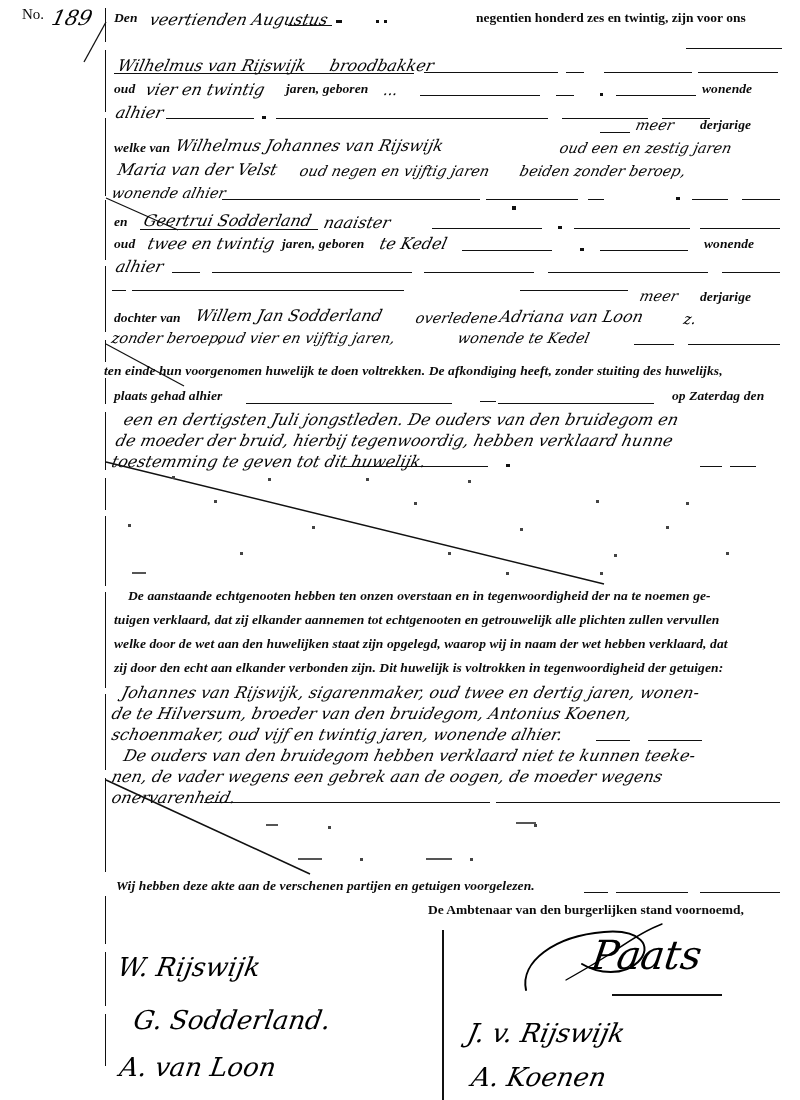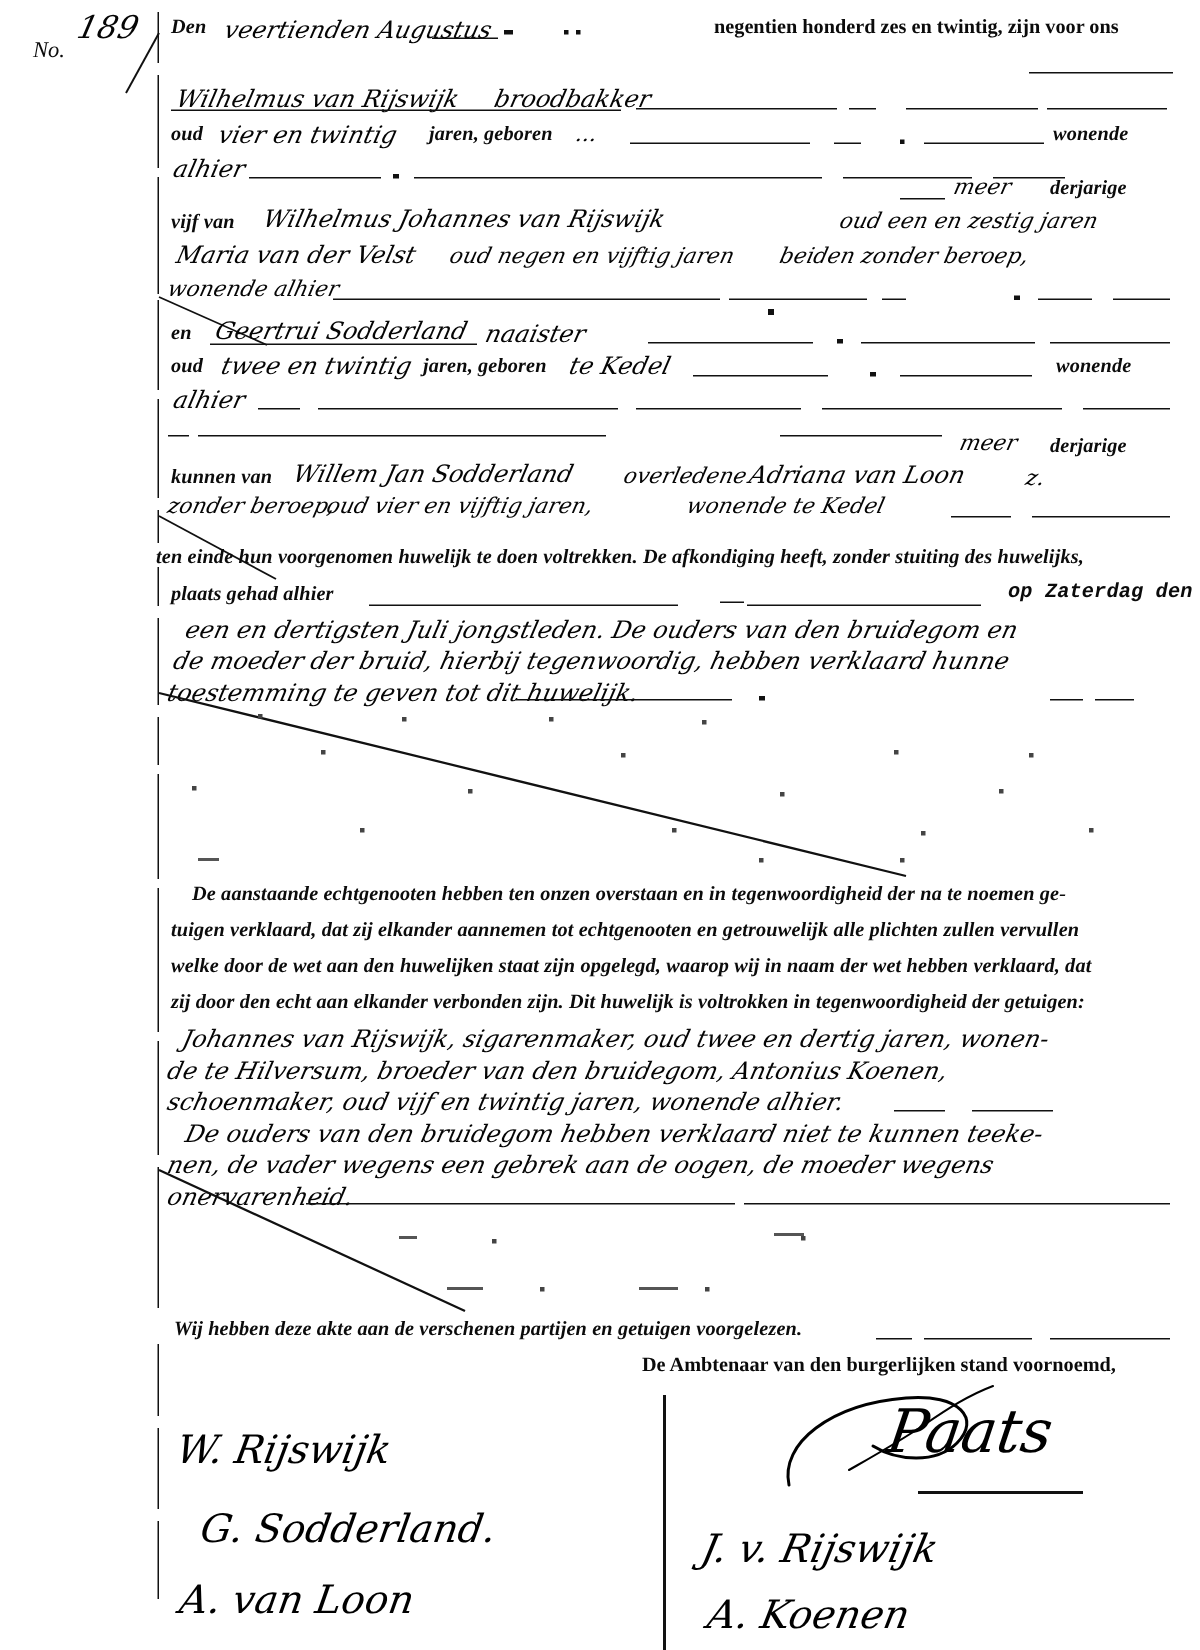--- a/index.html
+++ b/index.html
@@ -105,21 +105,21 @@
   <div class="vrule" style="left:105px; top:516px; height:70px;"></div>
   <div class="vrule" style="left:105px; top:592px; height:96px;"></div>
   <div class="vrule" style="left:105px; top:694px; height:76px;"></div>
   <div class="vrule" style="left:105px; top:778px; height:94px;"></div>
   <div class="vrule" style="left:105px; top:896px; height:48px;"></div>
   <div class="vrule" style="left:105px; top:952px; height:54px;"></div>
   <div class="vrule" style="left:105px; top:1014px; height:52px;"></div>
 
   <div class="vrule" style="left:442px; top:930px; height:170px; border-left-width:2px;"></div>
 
-  <div class="abs num-label" style="left:22px; top:26px;font-style:italic;">No.</div>
+  <div class="abs num-label" style="left:22px; top:6px;">No.</div>
   <div class="abs hand hw-lg slant" style="left:52px; top:6px; font-size:21px;">189</div>
 
   <svg class="diag" style="left:44px; top:20px; width:70px; height:44px;" viewBox="0 0 70 44">
     <path d="M62,2 L40,42" stroke="#111" stroke-width="1.3" fill="none"></path>
   </svg>
 
   <div class="abs printed" style="left:114px; top:10px;">Den</div>
   <div class="abs hand hw-md slant" style="left:150px; top:10px;">veertienden Augustus</div>
   <div class="rule" style="left:288px; top:25px; width:44px;"></div>
   <div class="abs" style="left:336px; top:20px; width:6px; height:3px; background:#111;"></div>
@@ -150,21 +150,21 @@
   <div class="abs hand hw-md slant" style="left:116px; top:103px;">alhier</div>
   <div class="rule" style="left:166px; top:118px; width:88px;"></div>
   <div class="abs" style="left:262px; top:116px; width:4px; height:3px; background:#111;"></div>
   <div class="rule" style="left:276px; top:118px; width:272px;"></div>
   <div class="rule" style="left:562px; top:118px; width:86px;"></div>
   <div class="rule" style="left:662px; top:118px; width:48px;"></div>
   <div class="rule" style="left:600px; top:132px; width:30px;"></div>
   <div class="abs hand hw-sm slant" style="left:636px; top:117px;">meer</div>
   <div class="abs printed" style="left:700px; top:117px;">derjarige</div>
 
-  <div class="abs printed" style="left:114px; top:140px;">vijf van</div>
+  <div class="abs printed" style="left:114px; top:140px;">welke van</div>
   <div class="abs hand hw-md slant" style="left:176px; top:136px;">Wilhelmus Johannes van Rijswijk</div>
   <div class="abs hand hw-sm slant" style="left:560px; top:140px;">oud een en zestig jaren</div>
 
   <div class="abs hand hw-md slant" style="left:118px; top:160px;">Maria van der Velst</div>
   <div class="abs hand hw-sm slant" style="left:300px; top:163px;">oud negen en vijftig jaren</div>
   <div class="abs hand hw-sm slant" style="left:520px; top:163px;">beiden zonder beroep,</div>
 
   <div class="abs hand hw-sm slant" style="left:112px; top:185px;">wonende alhier</div>
   <div class="rule" style="left:222px; top:199px; width:258px;"></div>
   <div class="rule" style="left:486px; top:199px; width:92px;"></div>
@@ -202,21 +202,21 @@
   <div class="rule" style="left:424px; top:272px; width:110px;"></div>
   <div class="rule" style="left:548px; top:272px; width:160px;"></div>
   <div class="rule" style="left:722px; top:272px; width:58px;"></div>
 
   <div class="rule" style="left:112px; top:290px; width:14px;"></div>
   <div class="rule" style="left:132px; top:290px; width:272px;"></div>
   <div class="rule" style="left:520px; top:290px; width:108px;"></div>
   <div class="abs hand hw-sm slant" style="left:640px; top:288px;">meer</div>
   <div class="abs printed" style="left:700px; top:289px;">derjarige</div>
 
-  <div class="abs printed" style="left:114px; top:310px;">kunnen van</div>
+  <div class="abs printed" style="left:114px; top:310px;">dochter van</div>
   <div class="abs hand hw-md slant" style="left:196px; top:306px;">Willem Jan Sodderland</div>
   <div class="abs hand hw-sm slant" style="left:416px; top:310px;">overledene</div>
   <div class="abs hand hw-md slant" style="left:500px; top:307px;">Adriana van Loon</div>
   <div class="abs hand hw-sm slant" style="left:684px; top:311px;">z.</div>
 
   <div class="abs hand hw-sm slant" style="left:112px; top:330px;">zonder beroep,</div>
   <div class="abs hand hw-sm slant" style="left:218px; top:330px;">oud vier en vijftig jaren,</div>
   <div class="abs hand hw-sm slant" style="left:458px; top:330px;">wonende te Kedel</div>
   <div class="rule" style="left:634px; top:344px; width:40px;"></div>
   <div class="rule" style="left:688px; top:344px; width:92px;"></div>
@@ -224,21 +224,21 @@
   <svg class="diag" style="left:104px; top:342px; width:190px; height:46px;" viewBox="0 0 190 46">
     <path d="M2,2 L80,44" stroke="#111" stroke-width="1.2" fill="none"></path>
   </svg>
 
   <div class="abs printed" style="left:104px; top:363px;">ten einde hun voorgenomen huwelijk te doen voltrekken. De afkondiging heeft, zonder stuiting des huwelijks,</div>
 
   <div class="abs printed" style="left:114px; top:388px;">plaats gehad alhier</div>
   <div class="rule" style="left:246px; top:403px; width:206px;"></div>
   <div class="rule" style="left:480px; top:401px; width:16px;"></div>
   <div class="rule" style="left:498px; top:403px; width:156px;"></div>
-  <div class="abs printed" style="left:672px; top:388px;font-family:Liberation Mono, monospace;">op Zaterdag den</div>
+  <div class="abs printed" style="left:672px; top:388px;">op Zaterdag den</div>
 
   <div class="abs hand hw-md slant" style="left:124px; top:410px;">een en dertigsten Juli jongstleden. De ouders van den bruidegom en</div>
   <div class="abs hand hw-md slant" style="left:116px; top:431px;">de moeder der bruid, hierbij tegenwoordig, hebben verklaard hunne</div>
   <div class="abs hand hw-md slant" style="left:112px; top:452px;">toestemming te geven tot dit huwelijk.</div>
   <div class="rule" style="left:344px; top:466px; width:144px;"></div>
   <div class="abs" style="left:506px; top:464px; width:4px; height:3px; background:#111;"></div>
   <div class="rule" style="left:700px; top:466px; width:22px;"></div>
   <div class="rule" style="left:730px; top:466px; width:26px;"></div>
 
   <svg class="diag" style="left:104px; top:460px; width:520px; height:128px;" viewBox="0 0 520 128">

